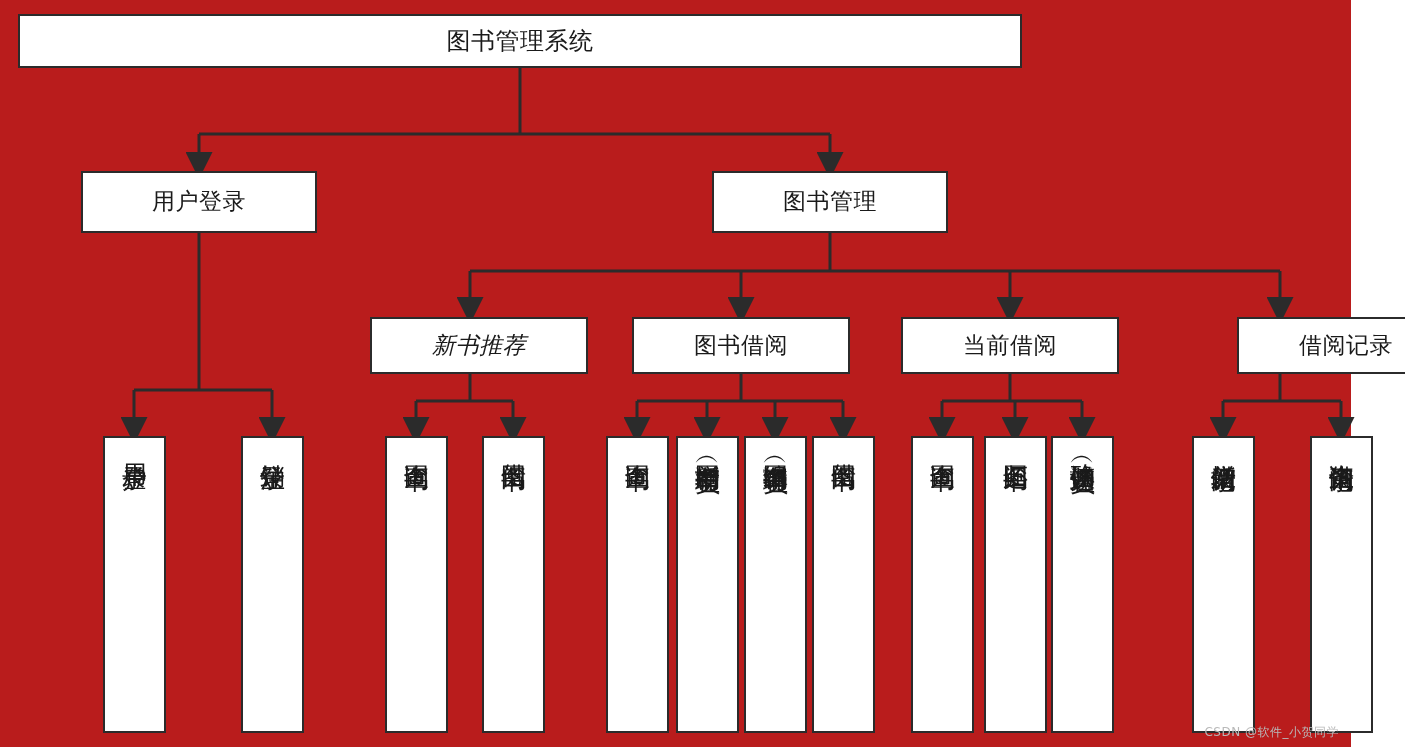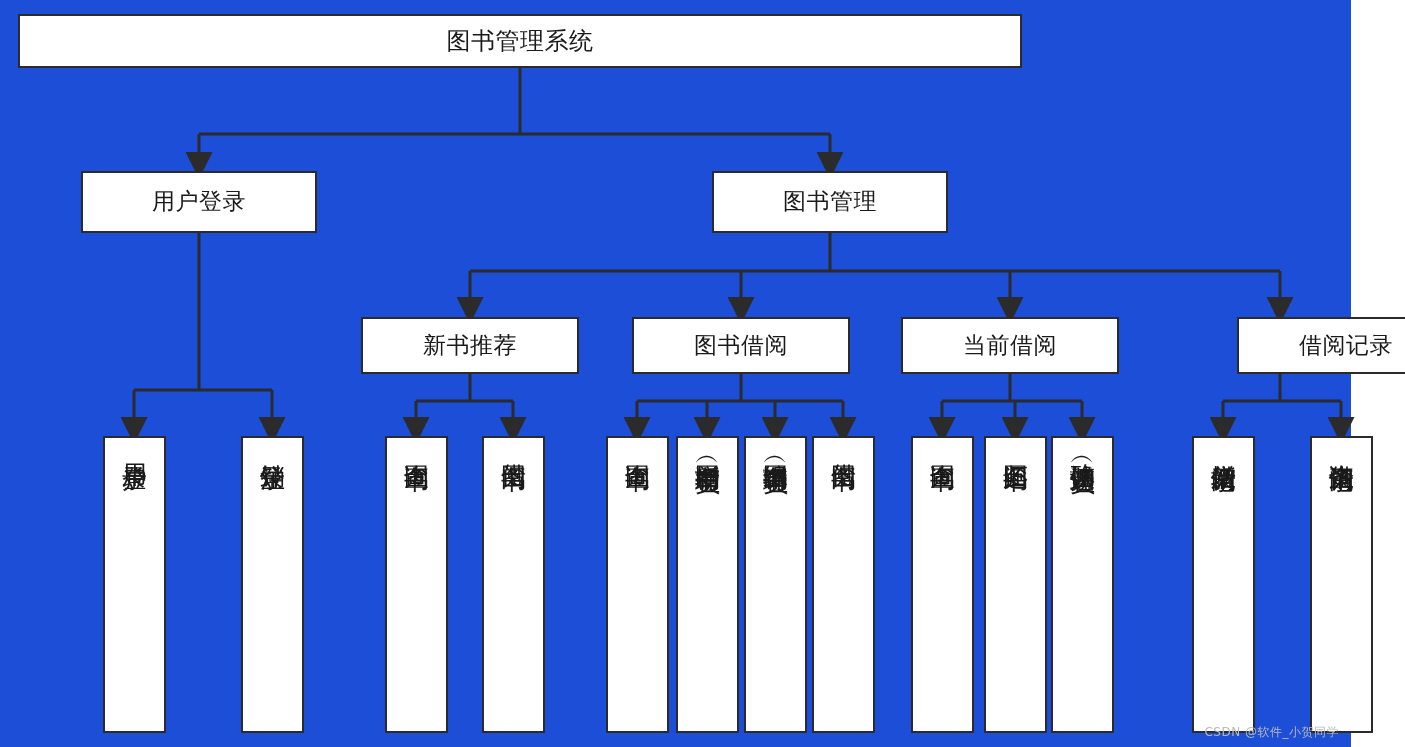--- a/index.html
+++ b/index.html
@@ -11,21 +11,21 @@
   body {
     font-family: "DejaVu Sans", "Liberation Sans", sans-serif;
     width: 1405px;
     height: 747px;
     overflow: hidden;
   }
   #diagram-root {
     position: relative;
     width: 1351px;
     height: 747px;
-    background: #1d4ed8;
+    background: #b91c1c;
   }
   #connector-layer {
     position: absolute;
     left: 0;
     top: 0;
     width: 1405px;
     height: 747px;
     pointer-events: none;
   }
   .node {
@@ -148,21 +148,21 @@
     <span class="node-label">图书管理系统</span>
   </div>
 
   <div class="node horiz" style="left: 81px; top: 171px; width: 236px; height: 62px;">
     <span class="node-label">用户登录</span>
   </div>
   <div class="node horiz" style="left: 712px; top: 171px; width: 236px; height: 62px; justify-content: center;">
     <span class="node-label">图书管理</span>
   </div>
 
-  <div class="node horiz" style="left: 361px; top: 317px; width: 218px; height: 57px;">
+  <div class="node horiz" style="left: 370px; top: 317px; width: 218px; height: 57px; font-style: italic;">
     <span class="node-label">新书推荐</span>
   </div>
   <div class="node horiz" style="left: 901px; top: 317px; width: 218px; height: 57px;">
     <span class="node-label">当前借阅</span>
   </div>
   <div class="node horiz" style="left: 632px; top: 317px; width: 218px; height: 57px;">
     <span class="node-label">图书借阅</span>
   </div>
   <div class="node horiz" style="left: 1237px; top: 317px; width: 218px; height: 57px;">
     <span class="node-label">借阅记录</span>

